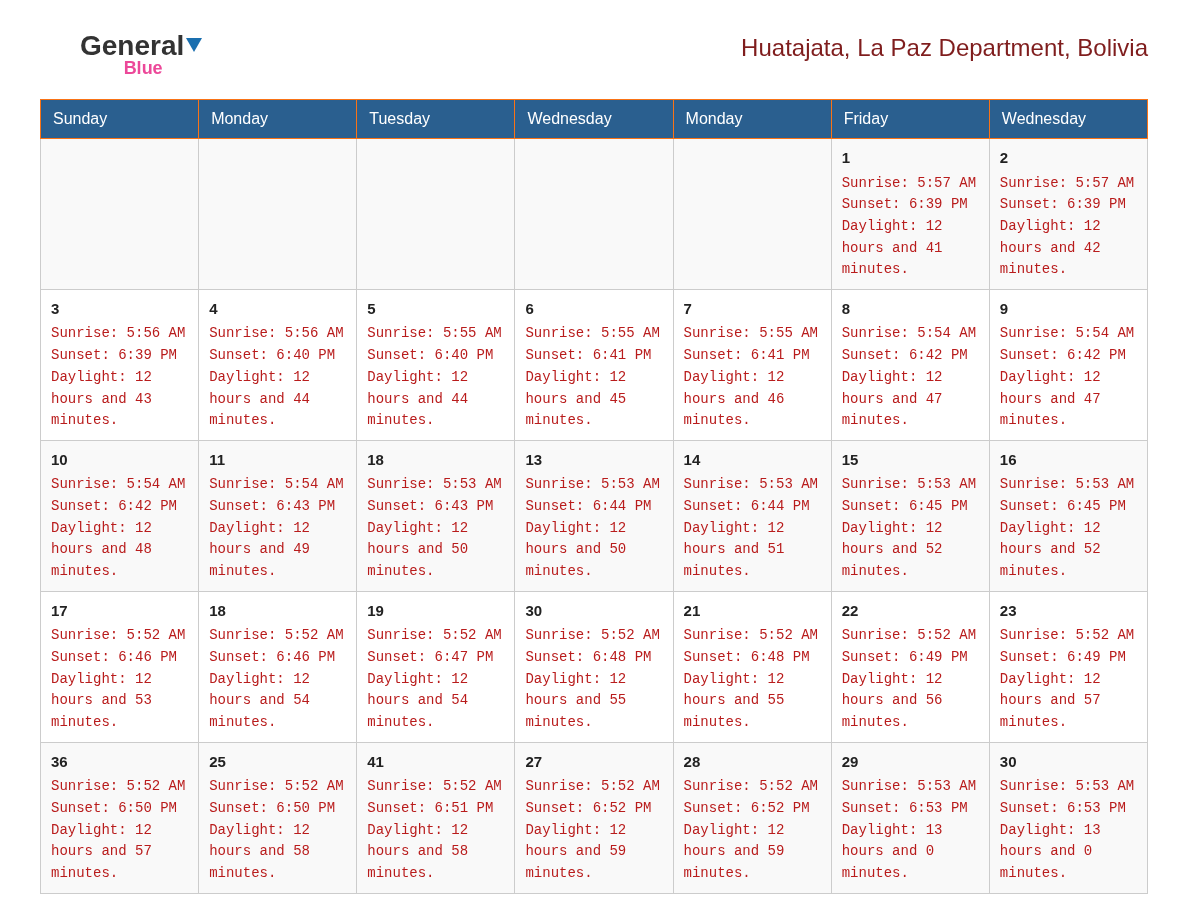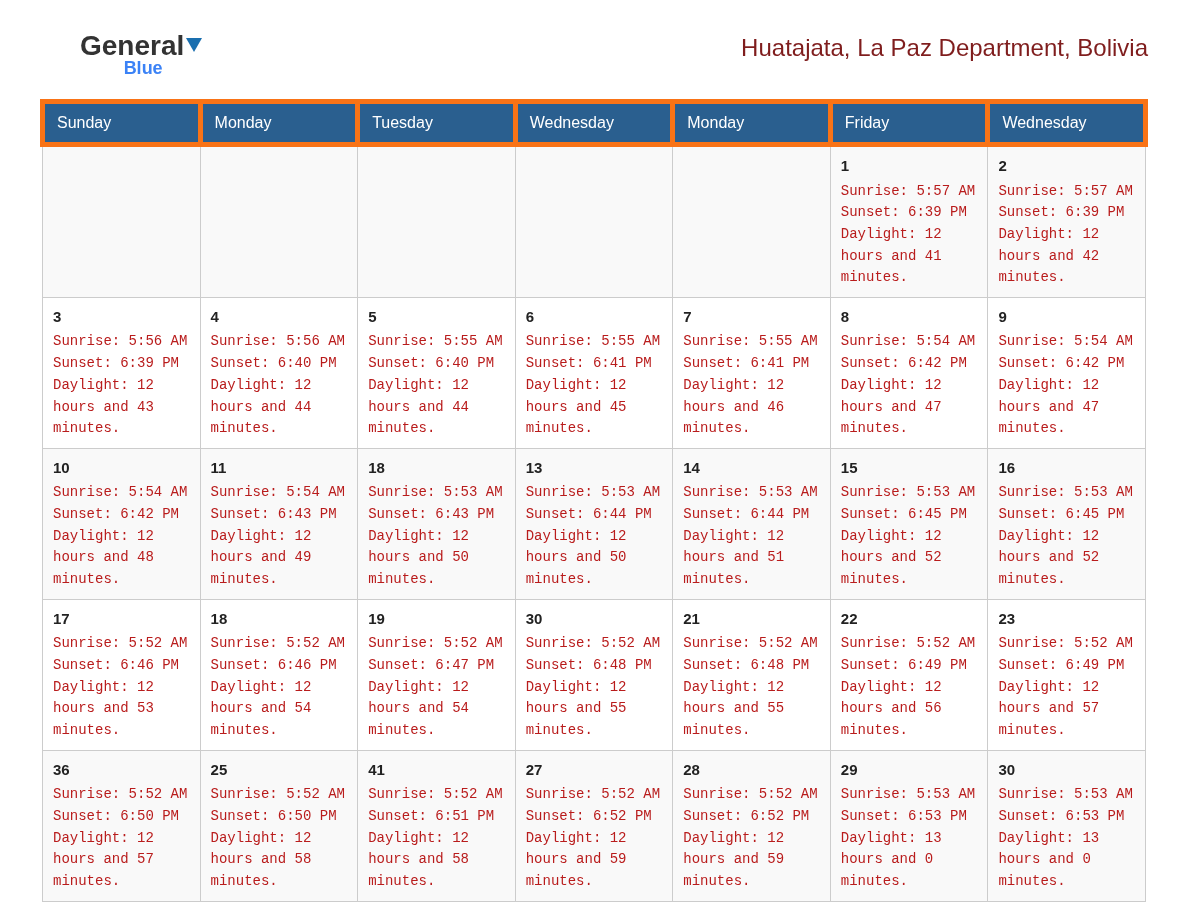--- a/index.html
+++ b/index.html
@@ -24,21 +24,21 @@
       margin-left: 40px;
     }
     .logo-text {
       font-size: 28px;
       font-weight: bold;
       color: #333;
       display: flex;
       align-items: center;
     }
     .logo-subtitle {
-      color: #3b82f6;
+      color: #ec4899;
       font-size: 18px;
       font-weight: bold;
       margin-top: -4px;
       padding-left: 4px;
     }
     .title-area {
       text-align: right;
     }
     .page-title {
       font-size: 52px;
@@ -56,21 +56,21 @@
       border-collapse: collapse;
       border: 1px solid #ccc;
     }
     .calendar th {
       background-color: #2a5f8f;
       color: #fff;
       padding: 10px 12px;
       text-align: left;
       font-size: 16px;
       font-weight: normal;
-      border: 5px solid #f97316;
+      border: 1px solid #f97316;
     }
     .calendar td {
       vertical-align: top;
       padding: 8px 10px;
       border: 1px solid #ccc;
       width: calc(100% / 7);
       min-height: 110px;
       font-size: 13px;
       line-height: 1.5;
       color: #333;

